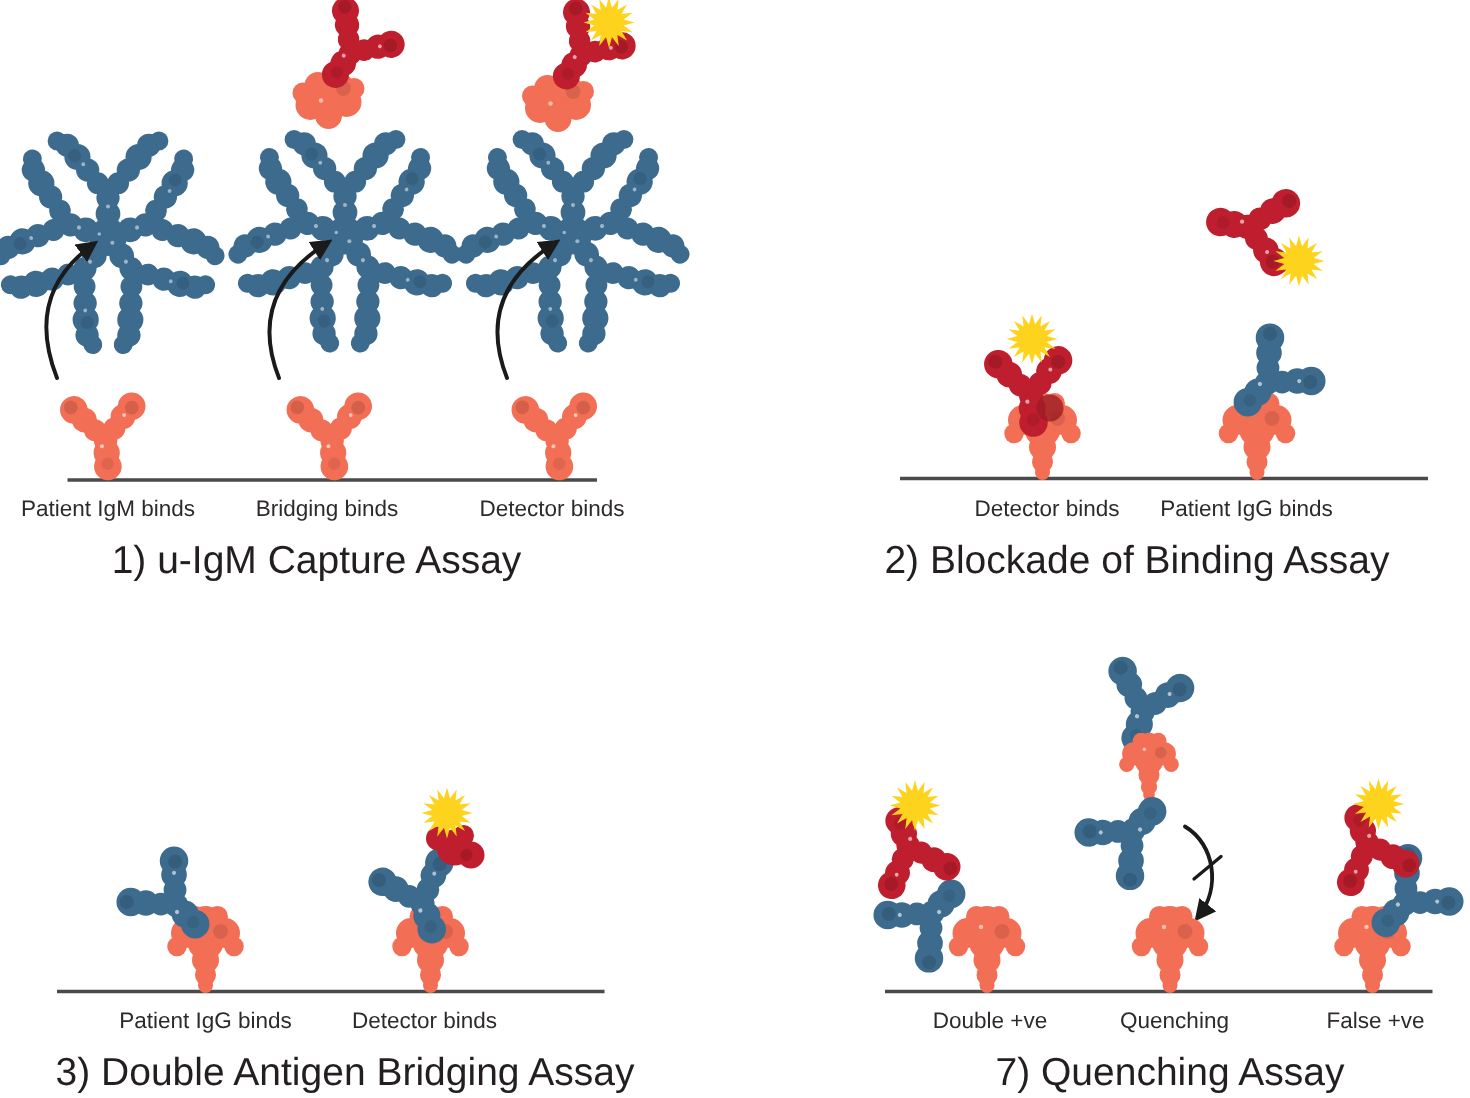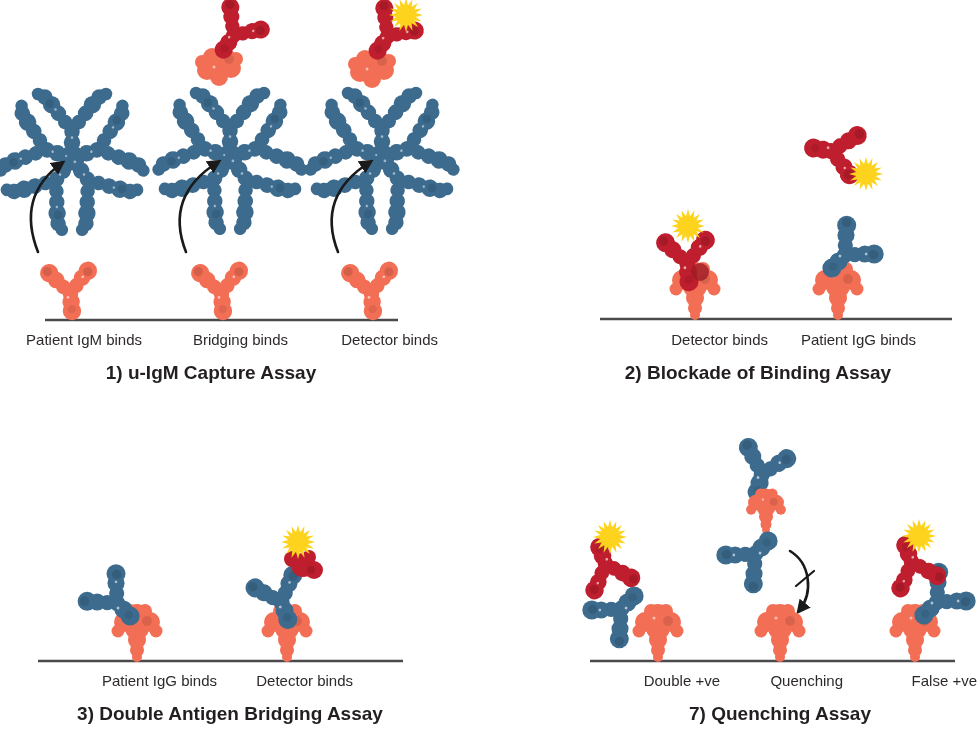--- a/index.html
+++ b/index.html
@@ -3,24 +3,24 @@
 <meta charset="utf-8">
 <style>
   html,body{margin:0;padding:0;background:#ffffff;}
   .canvas{
     position:relative;width:980px;height:732px;background:#ffffff;
     font-family:"Liberation Sans","DejaVu Sans",sans-serif;overflow:hidden;
   }
   svg.scene{position:absolute;left:0;top:0;}
   .lbl{
     position:absolute;font-size:15px;line-height:17px;color:#2e2a2b;
-    text-align:right;white-space:nowrap;
+    text-align:center;white-space:nowrap;
   }
   .ttl{
-    position:absolute;font-size:19px;line-height:24px;font-weight:700;color:#231f20;
+    position:absolute;font-size:26px;line-height:24px;font-weight:400;color:#231f20;
     text-align:center;white-space:nowrap;
   }
   .c-blue{fill:var(--c-blue,#3D6B8E);}
   .c-salmon{fill:var(--c-salmon,#F26E55);}
   .c-red{fill:var(--c-red,#BE1E2D);}
   .c-darkred{fill:var(--c-dark_red,#9E1B26);}
   .c-yellow{fill:var(--c-yellow,#FDD31E);}
   .surface{stroke:var(--c-surface_line,#4A4A4D);stroke-width:2.4;}
   .arrow{stroke:var(--c-arrow,#1A1A1A);stroke-width:2.6;fill:none;stroke-linecap:round;}
   .slash{stroke:var(--c-arrow,#1A1A1A);stroke-width:2.2;stroke-linecap:round;}

